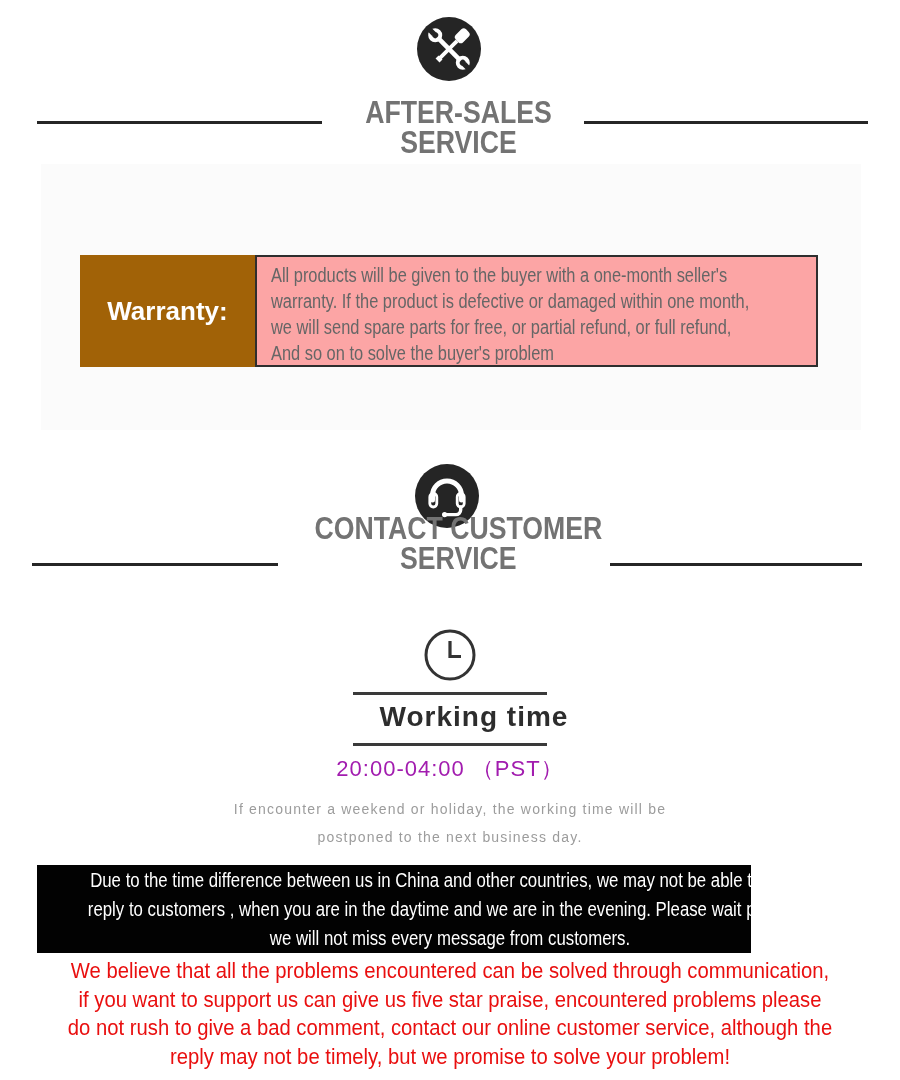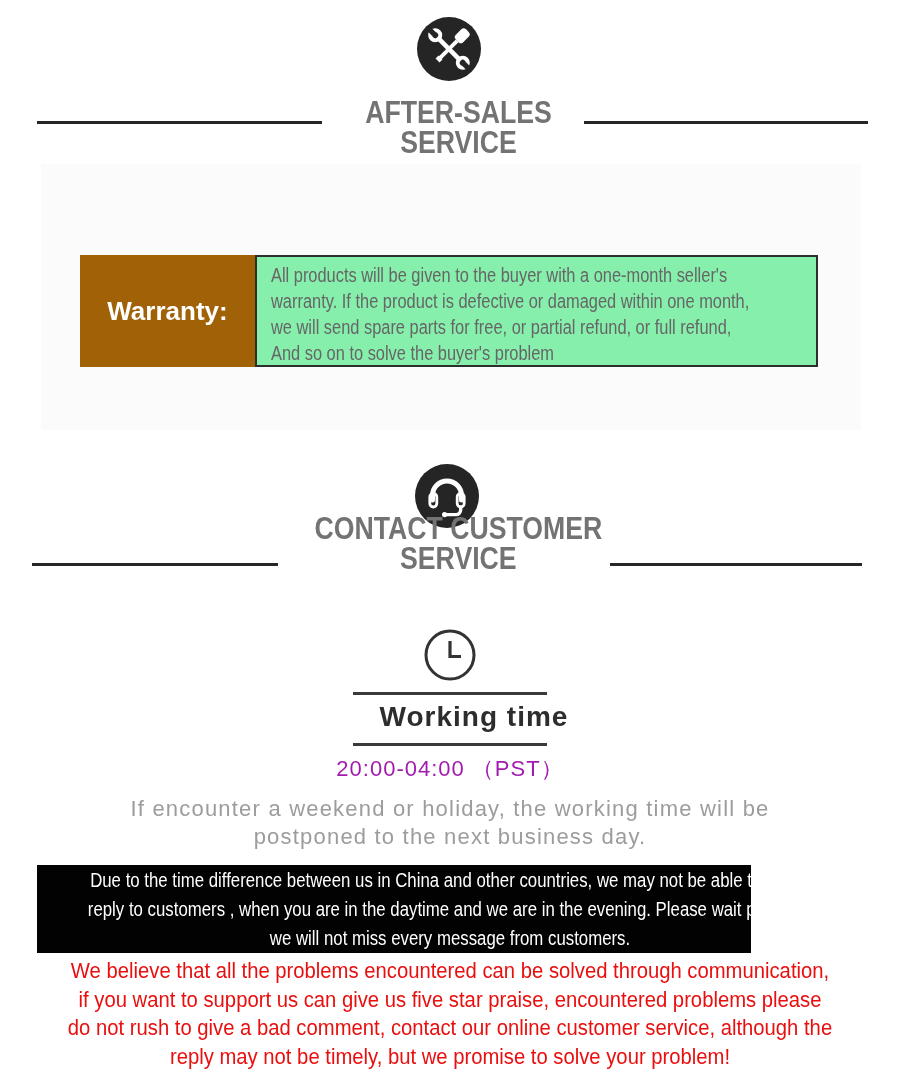--- a/index.html
+++ b/index.html
@@ -27,42 +27,42 @@
   .r-cs-right{left:610px;top:563px;width:252px;}
 
   
   .panel{left:41px;top:164px;width:820px;height:266px;background:#fbfbfb;}
   .warranty-label-box{
     left:80px;top:255px;width:175px;height:112px;background:#a16207;
     display:flex;align-items:center;justify-content:center;
     color:#ffffff;font-weight:bold;font-size:26px;
   }
   .warranty-text-box{
-    left:255px;top:255px;width:563px;height:112px;background:#86efac;
+    left:255px;top:255px;width:563px;height:112px;background:#fca5a5;
     border:2px solid #2e2e2e;box-sizing:border-box;overflow:visible;
   }
   .warranty-text{
     margin:5px 0 0 14px;width:700px;
     font-size:20px;line-height:26px;color:#666666;
     transform:scaleX(.82);transform-origin:left top;white-space:pre-line;
   }
 
   
   .wt-rule{position:absolute;left:353px;width:194px;height:3px;background:#3a3a3a;}
   .wt-label{
     left:0;top:701px;width:900px;text-align:center;
     font-size:28px;font-weight:bold;letter-spacing:1px;color:#2d2d2d;margin-left:24px;
   }
   .wt-hours{
     left:0;top:754px;width:900px;text-align:center;
     font-size:22px;letter-spacing:1px;color:#a21caf;
   }
   .wt-note{
     left:0;top:795px;width:900px;text-align:center;
-    font-size:22px;line-height:28px;letter-spacing:1.2px;color:#9c9c9c;
+    font-size:14px;line-height:28px;letter-spacing:1.2px;color:#9c9c9c;
   }
 
   
   .banner{
     left:37px;top:865px;width:714px;height:88px;background:#020202;overflow:visible;
   }
   .banner-text{
     width:980px;margin-left:-77px;padding-top:1px;text-align:center;
     color:#ffffff;font-size:20px;line-height:29px;
     transform:scaleX(.84);transform-origin:50% 0;white-space:pre-line;

